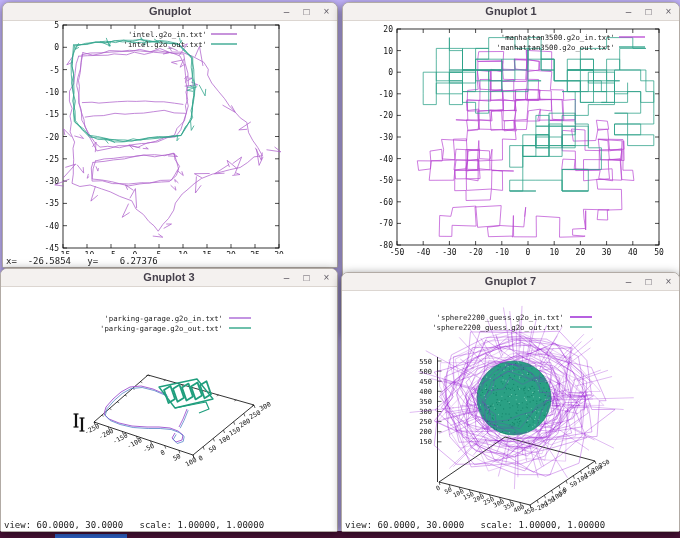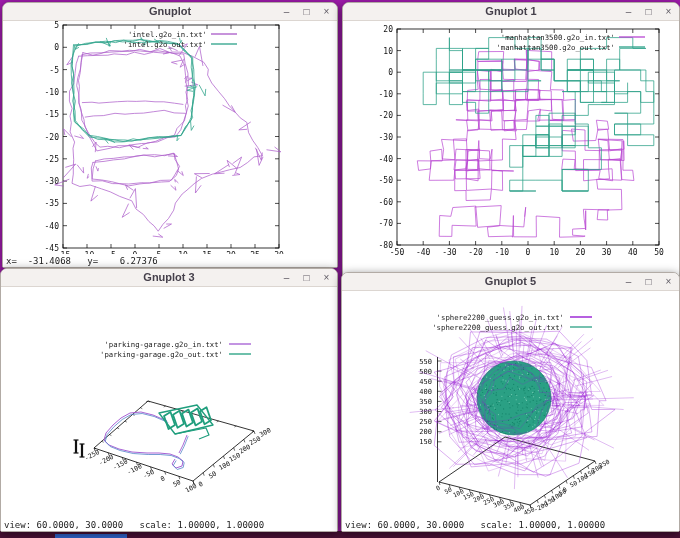--- a/index.html
+++ b/index.html
@@ -1,17 +1,17 @@
 <!DOCTYPE html>
 <html><head>
 <meta charset="utf-8">
 <style>
   html,body{margin:0;padding:0;}
   body{width:680px;height:538px;position:relative;overflow:hidden;background:#1c0517;font-family:"Liberation Sans",sans-serif;}
-  .desktop{position:absolute;left:0;top:0;width:680px;height:538px;background:#a21caf;}
+  .desktop{position:absolute;left:0;top:0;width:680px;height:538px;background:#c4b5fd;}
   .bottom-strip{position:absolute;left:0;top:531px;width:680px;height:7px;background:#4a1136;}
   .taskbar-accent{position:absolute;left:55px;top:534px;width:72px;height:4px;background:#2e62c8;}
   .window{position:absolute;background:#fff;border:1px solid #b2aba5;border-radius:7px 7px 2px 2px;
           box-shadow:0 2px 10px rgba(0,0,0,.5);display:flex;flex-direction:column;box-sizing:border-box;}
   .titlebar{flex:0 0 17px;height:17px;background:#f4f1ef;border-bottom:1px solid #dcd6d1;
             border-radius:6px 6px 0 0;position:relative;}
   .title{display:block;text-align:center;font-size:11px;font-weight:bold;color:#45404b;line-height:17px;
          font-family:"Liberation Sans",sans-serif;}
   .controls{position:absolute;right:5px;top:0;height:17px;display:flex;gap:9px;align-items:center;}
   .ctrl{font-size:10px;color:#5f5b64;width:11px;text-align:center;line-height:17px;cursor:pointer;}
@@ -175,21 +175,21 @@
           </g>
           <g>
             <text x="204" y="16" text-anchor="end" font-size="7.3" fill="#222">'intel.g2o_in.txt'</text>
             <line x1="208" y1="13" x2="234" y2="13" stroke="#a958c8" stroke-width="1.3"></line>
             <text x="204" y="26" text-anchor="end" font-size="7.3" fill="#222">'intel.g2o_out.txt'</text>
             <line x1="208" y1="23" x2="234" y2="23" stroke="#2aa188" stroke-width="1.3"></line>
           </g>
         </svg>
       </div>
     <div class="statusbar">
-      <span>x=  -31.4068   y=    6.27376</span>
+      <span>x=  -26.5854   y=    6.27376</span>
     </div>
   </div>
 
   <div class="window" style="left:342px;top:2px;width:338px;height:332px;">
     <div class="titlebar">
       <span class="title">Gnuplot 1</span>
       <span class="controls">
         <span class="ctrl">–</span>
         <span class="ctrl">□</span>
         <span class="ctrl">×</span>
@@ -275,21 +275,21 @@
           <g>
             <text x="272" y="19" text-anchor="end" font-size="7.3" fill="#222">'manhattan3500.g2o_in.txt'</text>
             <line x1="276" y1="16" x2="302" y2="16" stroke="#b946d2" stroke-width="1.3"></line>
             <text x="272" y="29" text-anchor="end" font-size="7.3" fill="#222">'manhattan3500.g2o_out.txt'</text>
             <line x1="276" y1="26" x2="302" y2="26" stroke="#2aa188" stroke-width="1.3"></line>
           </g>
         </svg>
       </div>
   </div>
 
-  <div class="window" style="left:0px;top:268px;width:338px;height:264px;gap:26px;">
+  <div class="window" style="left:0px;top:268px;width:338px;height:264px;">
     <div class="titlebar">
       <span class="title">Gnuplot 3</span>
       <span class="controls">
         <span class="ctrl">–</span>
         <span class="ctrl">□</span>
         <span class="ctrl">×</span>
       </span>
     </div>
     <div class="content" id="plot2">
         <svg width="336" height="231">
@@ -373,21 +373,21 @@
           </g>
         </svg>
       </div>
     <div class="statusbar">
       <span>view: 60.0000, 30.0000   scale: 1.00000, 1.00000</span>
     </div>
   </div>
 
   <div class="window" style="left:341px;top:272px;width:339px;height:260px;">
     <div class="titlebar">
-      <span class="title">Gnuplot 5</span>
+      <span class="title">Gnuplot 7</span>
       <span class="controls">
         <span class="ctrl">–</span>
         <span class="ctrl">□</span>
         <span class="ctrl">×</span>
       </span>
     </div>
     <div class="content" id="plot3">
         <svg width="337" height="227">
           <g>
             <line x1="97" y1="191" x2="188" y2="214" stroke="#000" stroke-width="0.8"></line>

